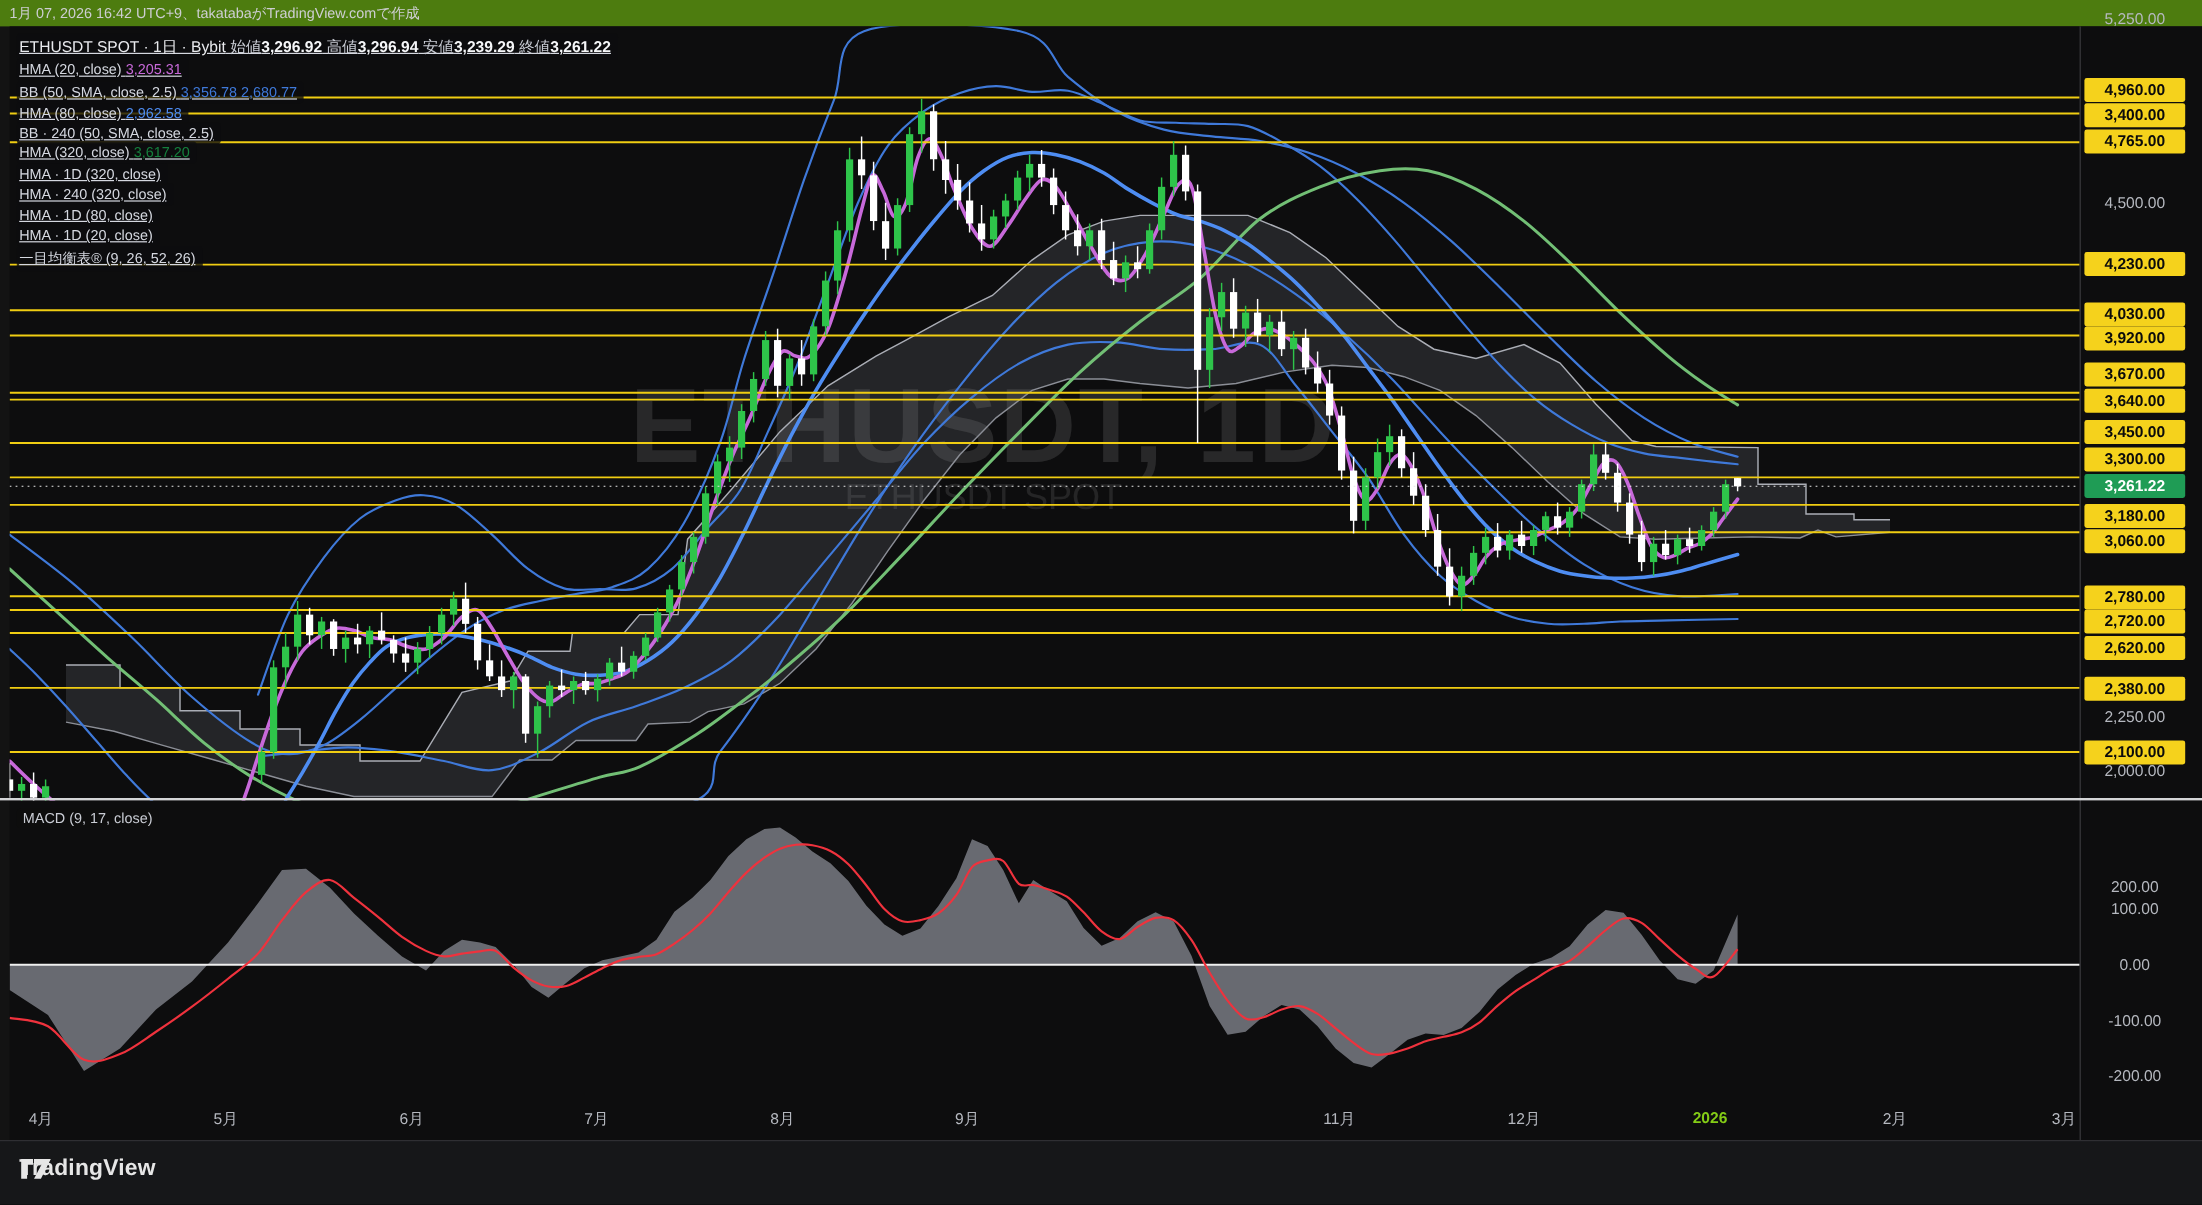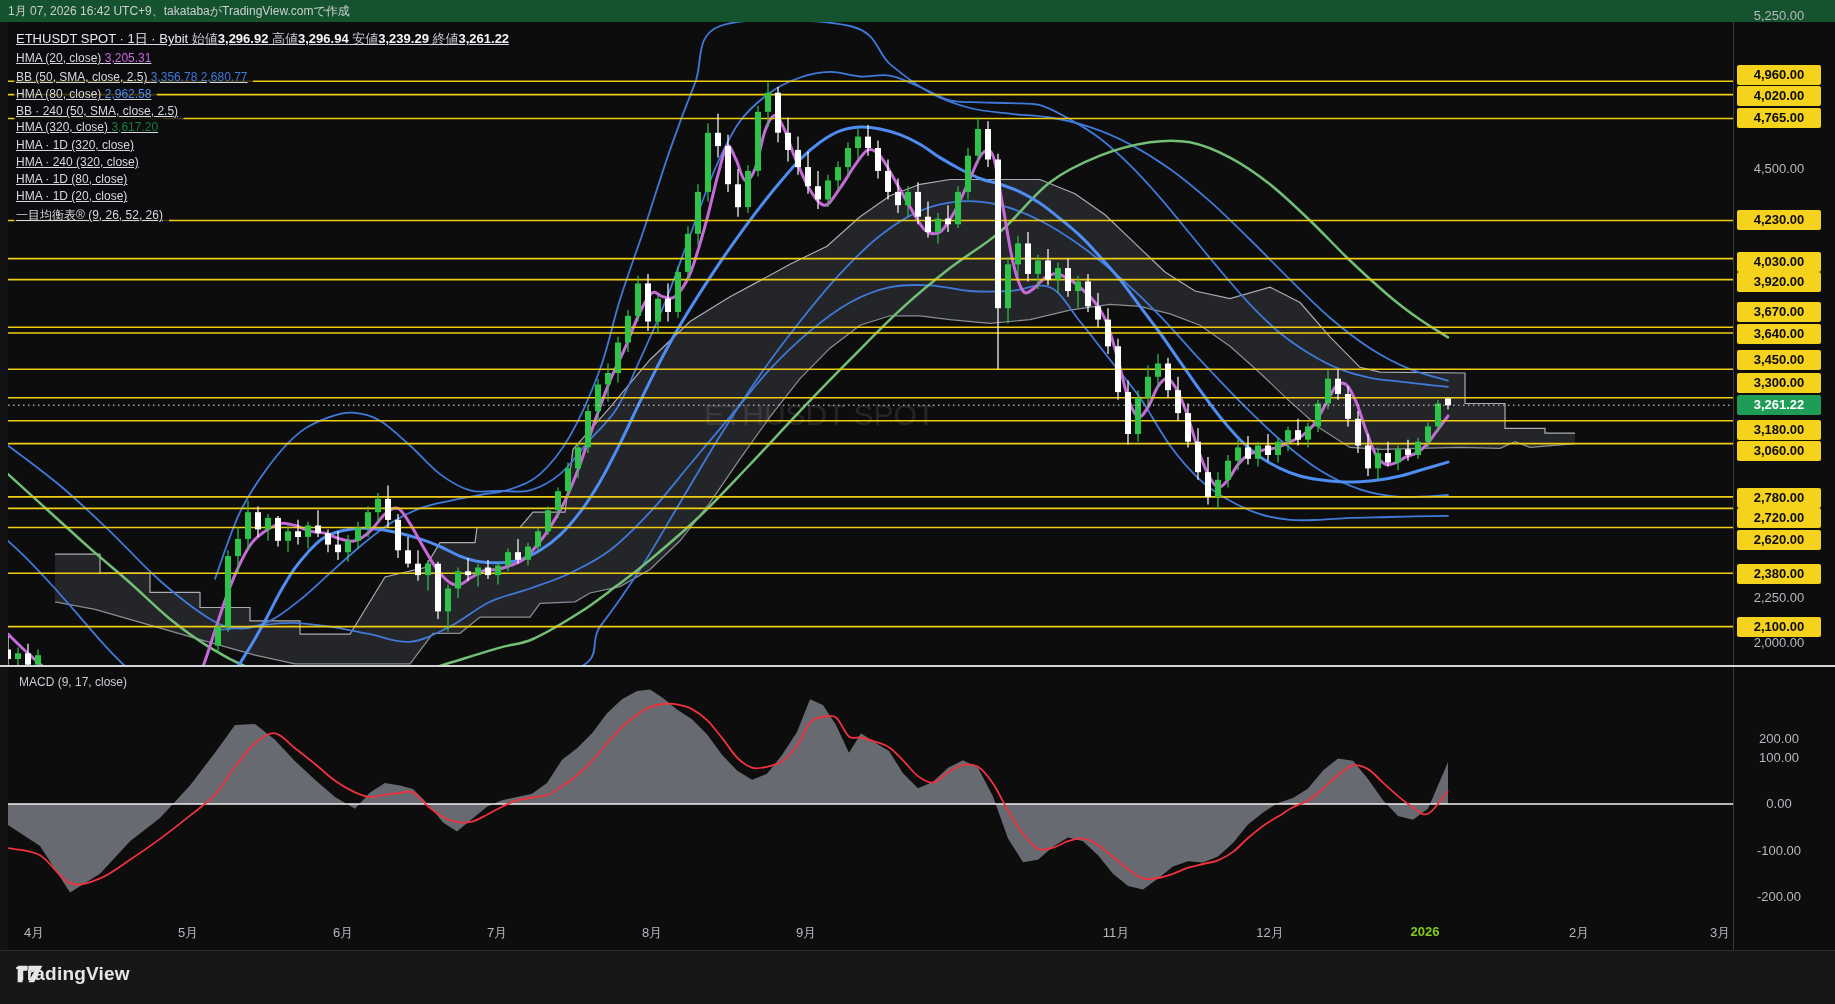--- a/index.html
+++ b/index.html
@@ -1,18 +1,18 @@
 <!DOCTYPE html>
 <html><head>
 <meta charset="utf-8">
 <style>
   html,body{margin:0;padding:0;background:#050505;}
   #app{position:relative;width:1835px;height:1004px;background:#131313;overflow:hidden;
        font-family:"Liberation Sans","DejaVu Sans",sans-serif;}
-  #topbar{position:absolute;left:0;top:0;width:1835px;height:22px;background:#14532d;
+  #topbar{position:absolute;left:0;top:0;width:1835px;height:22px;background:#4d7c0f;
           color:#cdced2;font-size:12px;line-height:22px;padding-left:8px;box-sizing:border-box;}
   #price-pane-bg{position:absolute;left:8px;top:22px;width:1725px;height:645px;background:#0d0d0e;}
   #macd-pane-bg{position:absolute;left:8px;top:667px;width:1725px;height:283px;background:#0d0d0e;}
   #axis-bg{position:absolute;left:1733px;top:22px;width:102px;height:928px;background:#0d0d0e;border-left:1px solid #3a3a3e;box-sizing:border-box;}
   #watermark{position:absolute;left:8px;top:22px;width:1725px;height:645px;overflow:hidden;}
   #watermark .wm-main{position:absolute;left:0;right:102px;top:282px;text-align:center;
       font-size:88px;font-weight:700;color:rgba(255,255,255,0.115);letter-spacing:2px;white-space:nowrap;}
   #watermark .wm-sub{position:absolute;left:0;right:102px;top:376px;text-align:center;
       font-size:30px;font-weight:400;color:rgba(255,255,255,0.10);white-space:nowrap;}
   svg{position:absolute;display:block;}
@@ -45,20 +45,21 @@
 <div id="app">
   <div id="topbar">
     <span>1月 07, 2026 16:42 UTC+9、takatabaがTradingView.comで作成</span>
   </div>
 
   <div id="price-pane-bg"></div>
   <div id="macd-pane-bg"></div>
   <div id="axis-bg"></div>
 
   <div id="watermark">
+    <div class="wm-main">ETHUSDT, 1D</div>
     <div class="wm-sub">ETHUSDT SPOT</div>
   </div>
 
   <svg id="price-svg" width="1725" height="645" viewBox="8 22 1725 645">
       <g>
         <path d="M55 554.1L100 554.1L100 573.2L150 573.2L150 592.3L200 592.3L200 607.5L250 607.5L250 620.9L300 620.9L300 634.2L350 634.2L385 577L425 567.5L440 542.7L475 542.7L477 527.5L520 527.5L533 512.2L565 512.2L573 449.3L590 430.2L610 407.3L650 359.7L690 321.5L730 296.7L755 283.4L790 264.3L827 246.2L860 216.7L890 195.7L920 184.3L950 179.5L1040 179.5L1075 193.8L1105 214.8L1135 243.4L1165 272L1195 291L1230 298.7L1270 287.2L1300 302.5L1330 336.8L1360 367.3L1380 372.1L1465 373L1465 403.5L1505 403.5L1505 428.3L1545 428.3L1545 433.1L1575 433.1L1575 443.6L1530 447.4L1515 441.7L1500 448.3L1460 447.4L1420 448.3L1380 449.3L1350 447.4L1320 428.3L1290 401.6L1260 373L1230 346.3L1200 325.3L1170 313.9L1140 306.3L1110 304.4L1070 310.1L1030 319.6L990 323.4L950 319.6L920 315.8L890 315.8L860 325.3L830 348.2L800 378.7L770 416.9L740 458.8L710 502.7L680 540.8L650 569.4L620 586.6L590 593L575 601.8L540 603.3L530 617.1L480 617.1L460 633.3L433 633.3L410 663.8L347 663.8L295 663.8L255 655.2L215 643.8L175 632.3L135 620.9L95 609.4L55 601.8Z" fill="rgba(145,149,158,0.18)" stroke="none"></path>
         <path d="M55 554.1L100 554.1L100 573.2L150 573.2L150 592.3L200 592.3L200 607.5L250 607.5L250 620.9L300 620.9L300 634.2L350 634.2L385 577L425 567.5L440 542.7L475 542.7L477 527.5L520 527.5L533 512.2L565 512.2L573 449.3L590 430.2L610 407.3L650 359.7L690 321.5L730 296.7L755 283.4L790 264.3L827 246.2L860 216.7L890 195.7L920 184.3L950 179.5L1040 179.5L1075 193.8L1105 214.8L1135 243.4L1165 272L1195 291L1230 298.7L1270 287.2L1300 302.5L1330 336.8L1360 367.3L1380 372.1L1465 373L1465 403.5L1505 403.5L1505 428.3L1545 428.3L1545 433.1L1575 433.1" fill="none" stroke="#aaadb5" stroke-width="1.2"></path>
         <path d="M55 601.8L95 609.4L135 620.9L175 632.3L215 643.8L255 655.2L295 663.8L347 663.8L410 663.8L433 633.3L460 633.3L480 617.1L530 617.1L540 603.3L575 601.8L590 593L620 586.6L650 569.4L680 540.8L710 502.7L740 458.8L770 416.9L800 378.7L830 348.2L860 325.3L890 315.8L920 315.8L950 319.6L990 323.4L1030 319.6L1070 310.1L1110 304.4L1140 306.3L1170 313.9L1200 325.3L1230 346.3L1260 373L1290 401.6L1320 428.3L1350 447.4L1380 449.3L1420 448.3L1460 447.4L1500 448.3L1515 441.7L1530 447.4L1575 443.6" fill="none" stroke="#8b8e96" stroke-width="1.2"></path>
       </g>
       <path d="M8 445.5C16.7 452.2,43.0 471.2,60 485.5C77.0 499.8,93.3 515.4,110 531.3C126.7 547.2,143.3 566.2,160 580.8C176.7 595.4,196.7 611.0,210 619C223.3 627.0,230.0 628.2,240 628.5C250.0 628.8,260.0 625.7,270 620.9C280.0 616.1,290.0 607.8,300 599.9C310.0 592.0,320.0 582.1,330 573.2C340.0 564.3,350.0 554.8,360 546.5C370.0 538.2,380.0 530.0,390 523.6C400.0 517.3,410.0 512.2,420 508.4C430.0 504.6,440.0 503.0,450 500.8C460.0 498.6,470.0 496.9,480 495C490.0 493.1,500.0 492.8,510 489.3C520.0 485.8,530.0 483.0,540 474.1C550.0 465.2,560.0 453.4,570 435.9C580.0 418.4,591.7 391.9,600 369.2C608.3 346.5,612.5 323.4,620 299.6C627.5 275.8,636.7 251.1,645 226.2C653.3 201.3,661.7 173.7,670 149.9C678.3 126.1,686.7 103.9,695 83.2C703.3 62.5,694.2 35.5,720 26C745.8 16.5,821.7 19.7,850 26C878.3 32.4,876.7 53.0,890 64.1C903.3 75.2,916.7 85.4,930 92.7C943.3 100.0,956.7 104.5,970 108C983.3 111.5,996.7 112.1,1010 113.7C1023.3 115.3,1036.7 115.3,1050 117.5C1063.3 119.7,1076.7 122.6,1090 127.1C1103.3 131.5,1116.7 137.2,1130 144.2C1143.3 151.2,1156.7 159.5,1170 169C1183.3 178.5,1196.7 189.7,1210 201.4C1223.3 213.2,1236.7 226.5,1250 239.5C1263.3 252.5,1276.7 266.6,1290 279.6C1303.3 292.6,1316.7 306.3,1330 317.7C1343.3 329.1,1356.7 339.6,1370 348.2C1383.3 356.8,1397.0 363.8,1410 369.2C1423.0 374.6,1441.7 378.7,1448 380.6" fill="none" stroke="#3f79d9" stroke-width="1.8" stroke-linecap="round"></path>
@@ -367,21 +368,21 @@
       <div class="lrow" style="top: 153px;"><span style="color: rgb(213, 216, 224);">HMA · 240 (320, close)</span></div>
       <div class="lrow" style="top: 170px;"><span style="color: rgb(213, 216, 224);">HMA · 1D (80, close)</span></div>
       <div class="lrow" style="top: 187px;"><span style="color: rgb(213, 216, 224);">HMA · 1D (20, close)</span></div>
       <div class="lrow" style="top: 205px;"><span style="color: rgb(213, 216, 224);">一目均衡表® (9, 26, 52, 26)</span></div>
     </div>
   <div id="macd-legend">MACD (9, 17, close)</div>
 
   <div id="price-axis">
       <div class="axlab tick" style="top: -16px;">5,250.00</div>
       <div class="axlab level" style="top: 43px;">4,960.00</div>
-      <div class="axlab level" style="top: 64px;">4,020.00</div>
+      <div class="axlab level" style="top: 64px;">3,400.00</div>
       <div class="axlab level" style="top: 86px;">4,765.00</div>
       <div class="axlab tick" style="top: 137px;">4,500.00</div>
       <div class="axlab level" style="top: 188px;">4,230.00</div>
       <div class="axlab level" style="top: 230px;">4,030.00</div>
       <div class="axlab level" style="top: 250px;">3,920.00</div>
       <div class="axlab level" style="top: 280px;">3,670.00</div>
       <div class="axlab level" style="top: 302px;">3,640.00</div>
       <div class="axlab level" style="top: 328px;">3,450.00</div>
       <div class="axlab level" style="top: 351px;">3,300.00</div>
       <div class="axlab last" style="top: 373px;">3,261.22</div>

